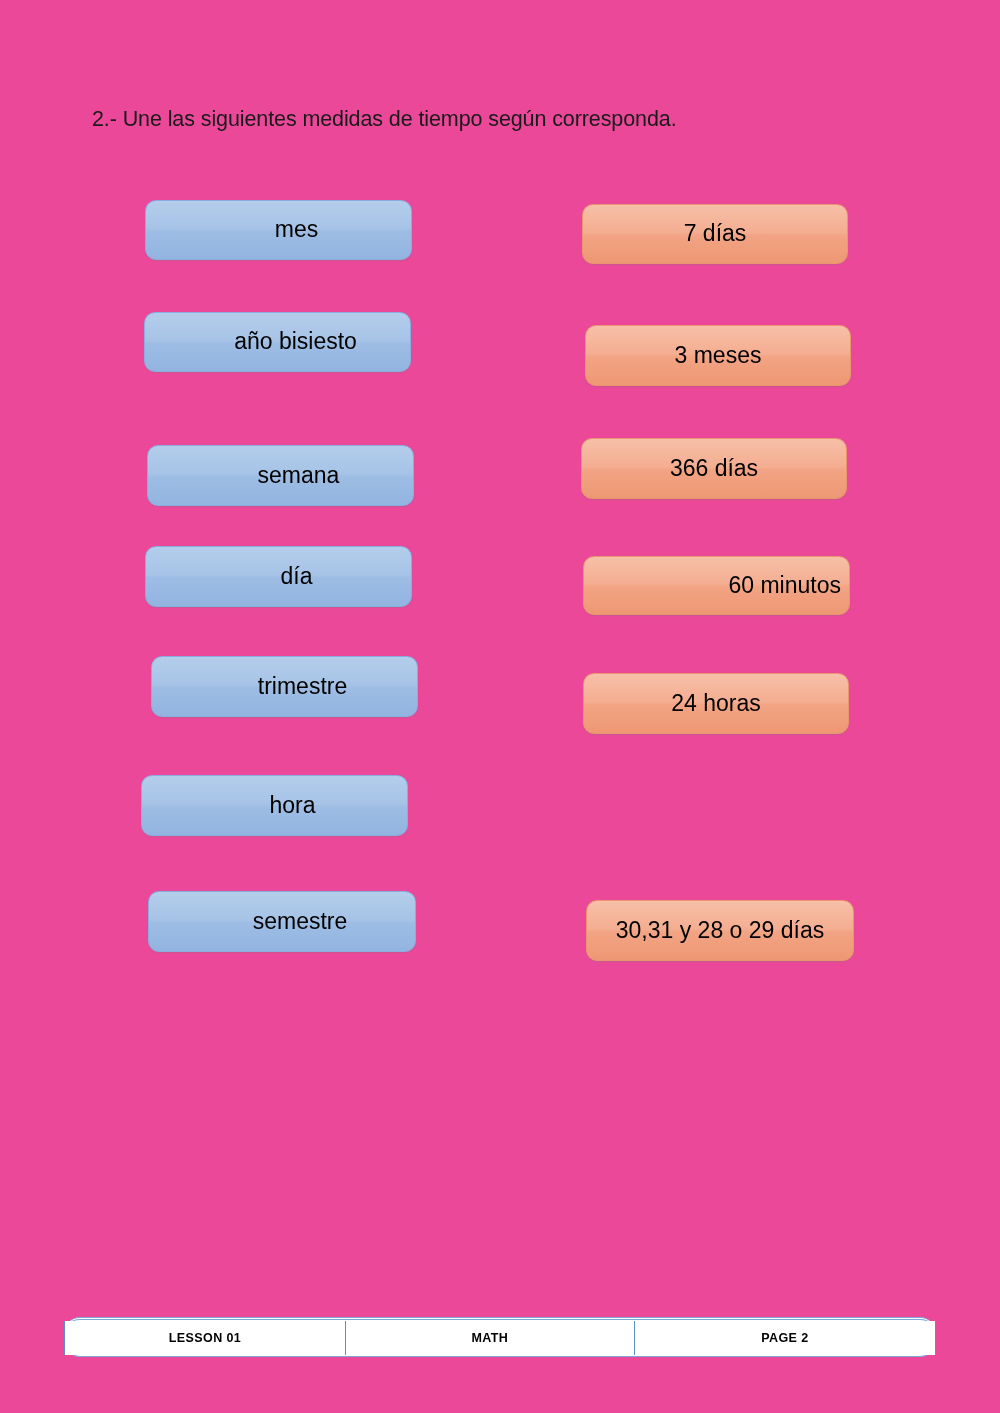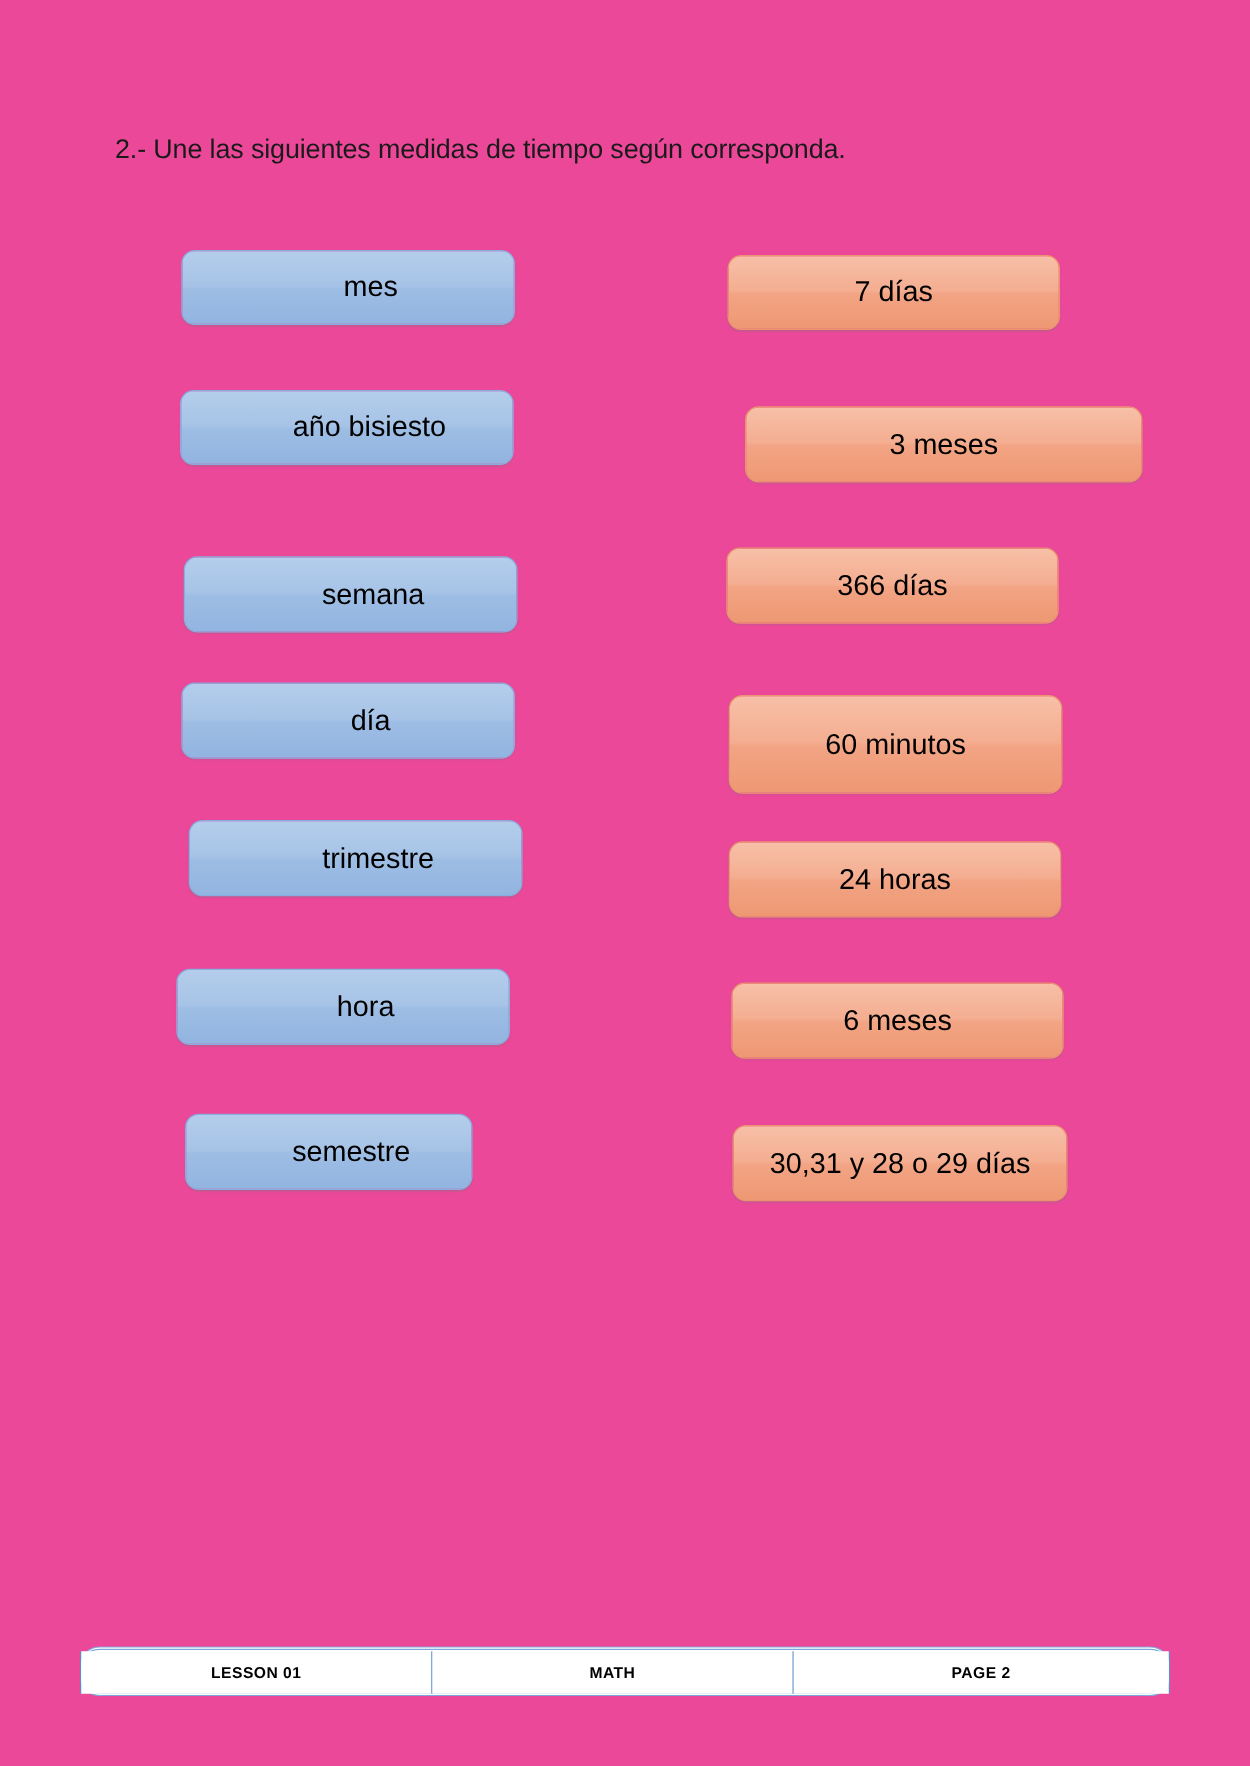--- a/index.html
+++ b/index.html
@@ -125,42 +125,39 @@
       </div>
       <div class="match-box blue" style="left: 145px; top: 546px; width: 267px; height: 61px;">
         <span>día</span>
       </div>
       <div class="match-box blue" style="left: 141px; top: 775px; width: 267px; height: 61px;">
         <span>hora</span>
       </div>
       <div class="match-box blue" style="left: 151px; top: 656px; width: 267px; height: 61px;">
         <span>trimestre</span>
       </div>
-      <div class="match-box blue" style="left: 148px; top: 891px; width: 230px; height: 61px;">
+      <div class="match-box blue" style="left: 148px; top: 891px; width: 268px; height: 61px;">
         <span>semestre</span>
       </div>
     </div>
   <div class="match-col" id="right-column">
       <div class="match-box orange" style="left: 582px; top: 204px; width: 266px; height: 60px;">
         <span>7 días</span>
       </div>
-      <div class="match-box orange" style="left: 585px; top: 325px; width: 318px; height: 61px; margin-left: 11px;">
+      <div class="match-box orange" style="left: 585px; top: 325px; width: 266px; height: 61px;">
         <span>3 meses</span>
       </div>
       <div class="match-box orange" style="left: 581px; top: 438px; width: 266px; height: 61px;">
         <span>366 días</span>
       </div>
-      <div class="match-box orange" style="left: 583px; top: 556px; width: 267px; height: 79px;">
+      <div class="match-box orange" style="left: 583px; top: 556px; width: 267px; height: 59px; justify-content: flex-end;">
         <span>60 minutos</span>
       </div>
       <div class="match-box orange" style="left: 583px; top: 673px; width: 266px; height: 61px;">
         <span>24 horas</span>
-      </div>
-      <div class="match-box orange" style="left: 585px; top: 786px; width: 266px; height: 61px;">
-        <span>6 meses</span>
       </div>
       <div class="match-box orange" style="left: 586px; top: 900px; width: 268px; height: 61px;">
         <span>30,31 y 28 o 29 días</span>
       </div>
     </div>
 
   <div id="footer-table">
     <div id="footer-inner">
       <div class="footer-cell" id="cell-lesson">LESSON 01</div>
       <div class="footer-cell" id="cell-subject">MATH</div>

